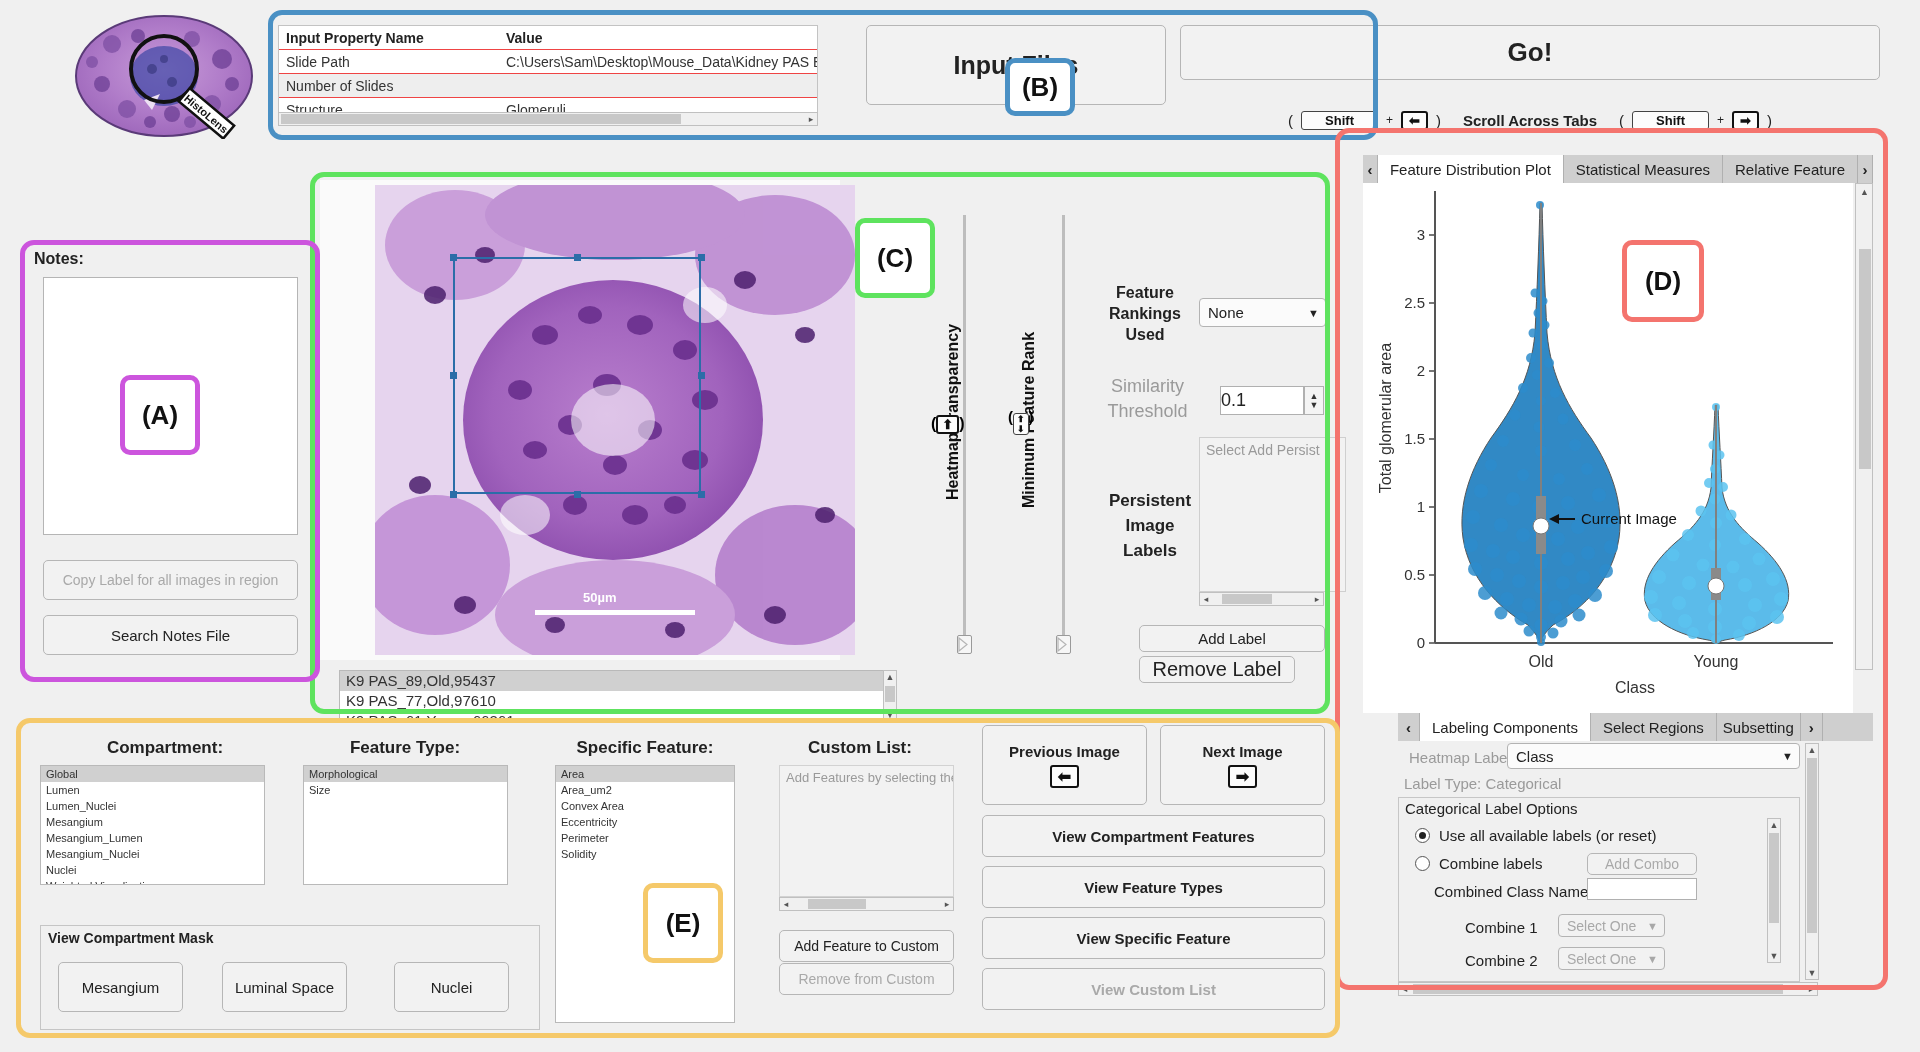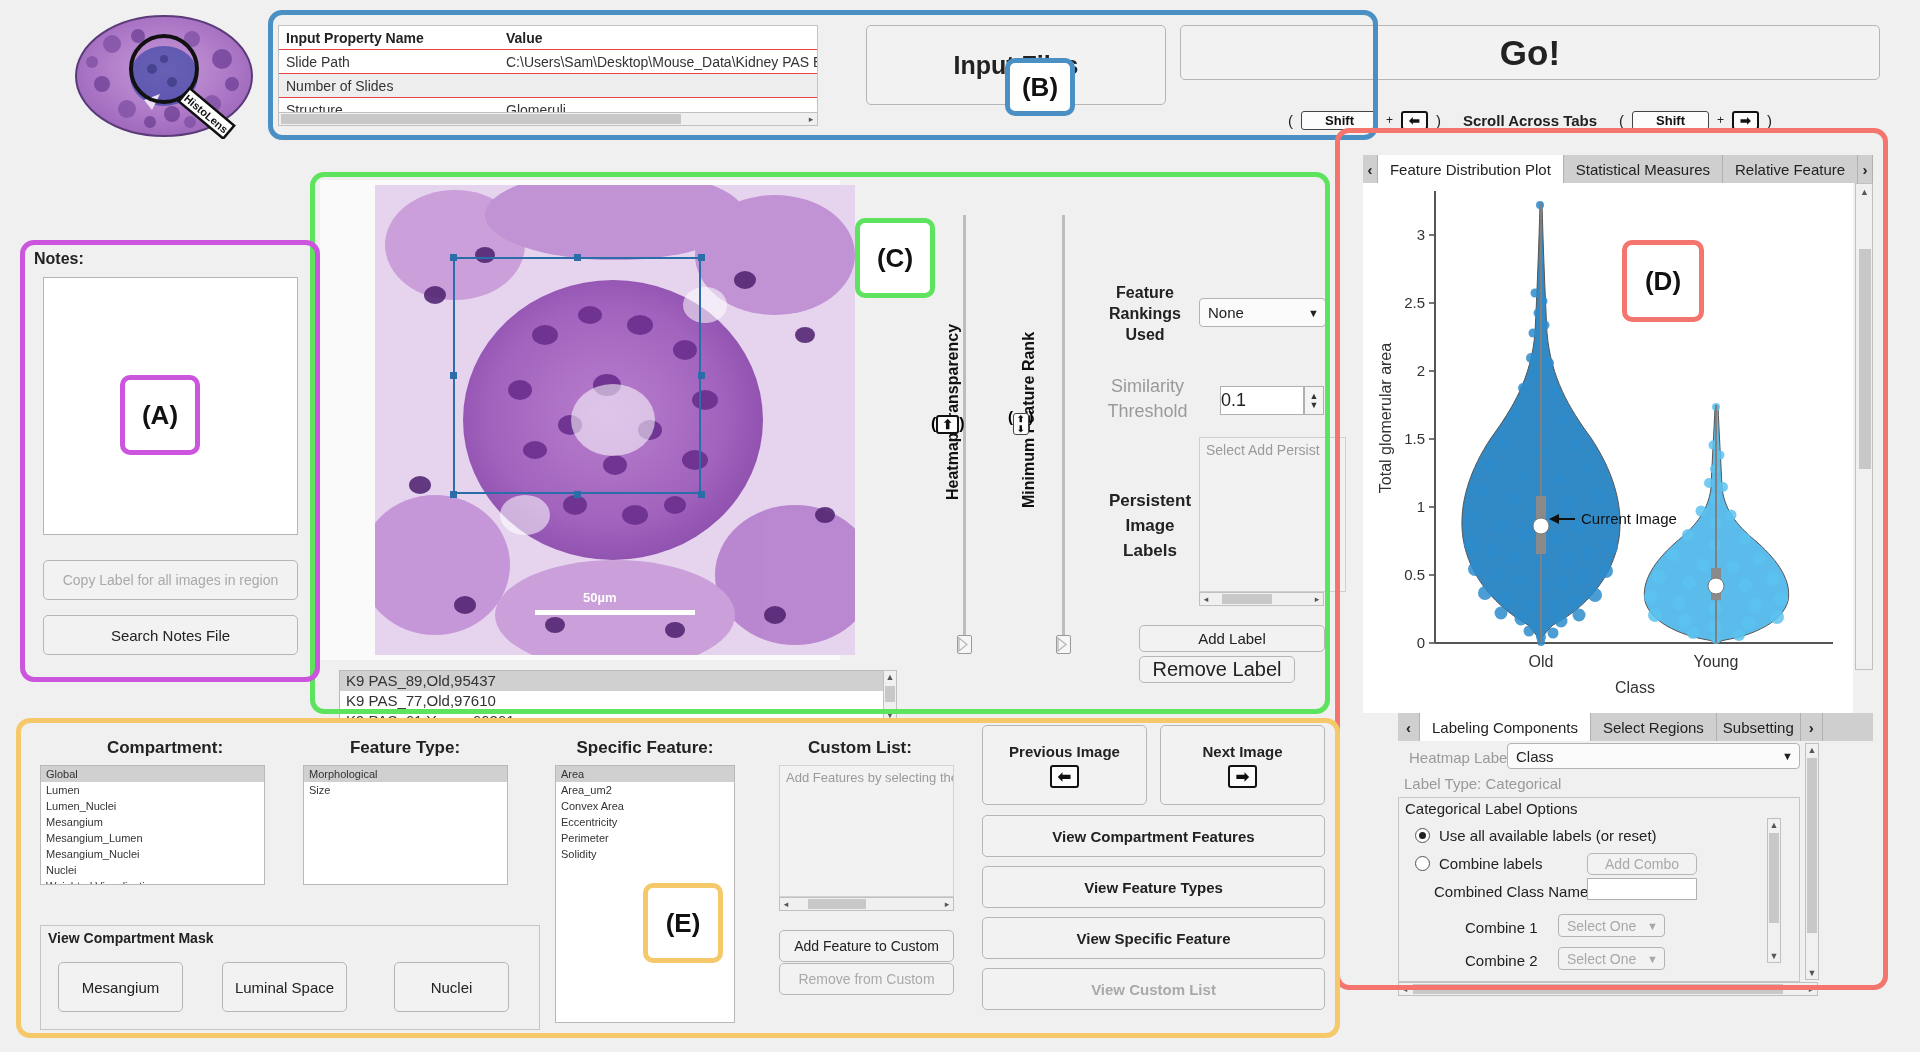--- a/index.html
+++ b/index.html
@@ -141,21 +141,21 @@
 
   <div class="sbh" style="left:278px; top:112px; width:540px;">
     <div class="thumb" style="left:2px; width:400px;"></div>
     <div class="ar" style="right:0;">▸</div>
   </div>
 
   <div class="btn big abs" style="left:866px; top:25px; width:300px; height:80px; font-size:25px;">
     <span>Input Files</span>
   </div>
 
-  <div class="btn big abs" style="left:1180px; top:25px; width:700px; height:55px; font-size:35px;">
+  <div class="btn big abs" style="left:1180px; top:25px; width:700px; height:55px; font-size:26px;">
     <span>Go!</span>
   </div>
 
   <div class="abs" style="left:1180px; top:105px; width:700px; height:30px; display:flex; align-items:center; justify-content:center; gap:8px;">
     <span class="lbl">(</span>
     <span class="keycap">Shift</span>
     <span class="lbl" style="font-size:12px;">+</span>
     <span class="keycap thick">⬅</span>
     <span class="lbl">)</span>
     <span class="lbl bold" style="margin:0 14px;">Scroll Across Tabs</span>

